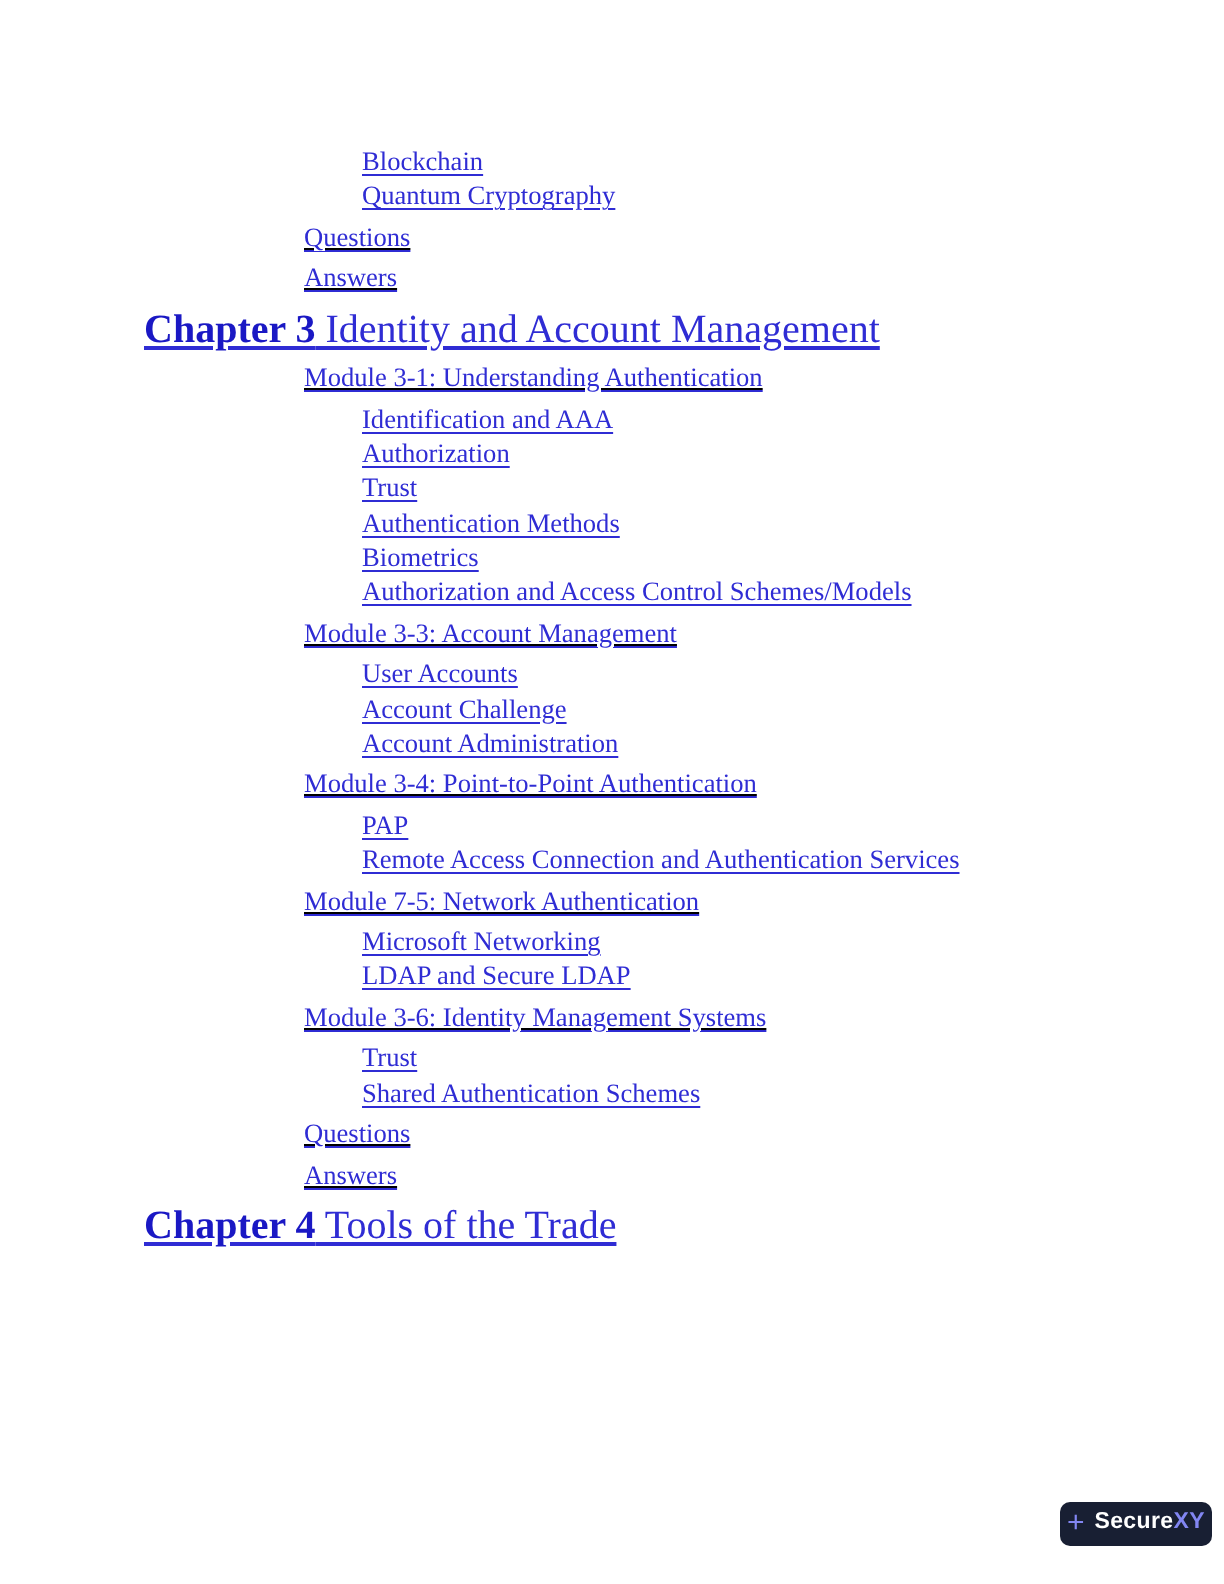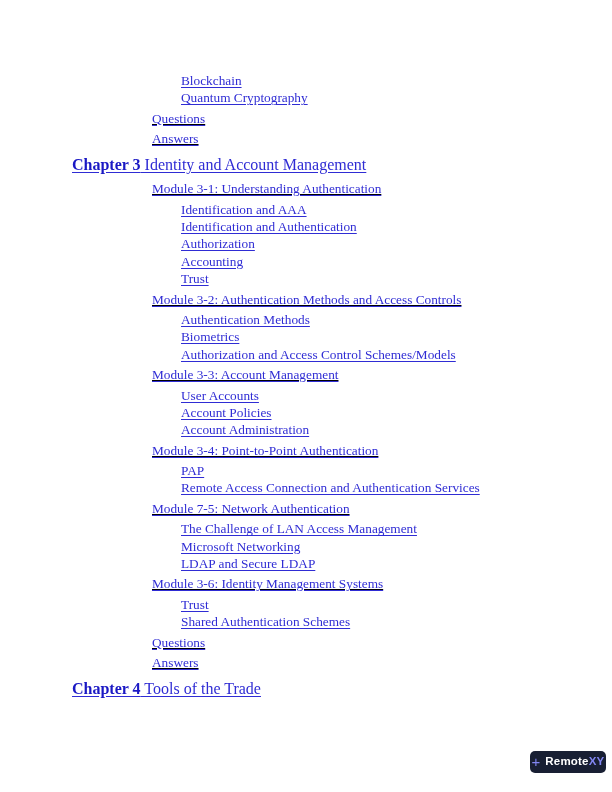--- a/index.html
+++ b/index.html
@@ -34,21 +34,21 @@
     line-height: 17.3px;
   }
   .toc-row.sub1, .toc-row.module {
     margin: 3.2px 0 3.2px 80px;
     font-size: 13.3px;
     line-height: 17.3px;
     text-decoration: underline;
   }
   .toc-row.chapter {
     margin: 6.4px 0 4.4px 0;
-    font-size: 16px;
+    font-size: 20px;
     line-height: 22px;
   }
   .toc-row.chapter .chapter-prefix {
     font-weight: bold;
     color: var(--chapter-prefix-color, #1a18c4);
   }
   .badge {
     position: absolute;
     left: 530px;
     top: 751px;
@@ -86,44 +86,40 @@
 
 <div class="page">
   <nav class="toc">
       <div class="toc-row sub2"><a>Blockchain</a></div>
       <div class="toc-row sub2"><a>Quantum Cryptography</a></div>
       <div class="toc-row sub1"><a>Questions</a></div>
       <div class="toc-row sub1"><a>Answers</a></div>
       <div class="toc-row chapter"><a><span class="chapter-prefix">Chapter 3</span><span> Identity and Account Management</span></a></div>
       <div class="toc-row module"><a>Module 3-1: Understanding Authentication</a></div>
       <div class="toc-row sub2"><a>Identification and AAA</a></div>
-      <div class="toc-row sub2"><a>Identification and Authentication</a></div>
       <div class="toc-row sub2"><a>Authorization</a></div>
-      <div class="toc-row sub2"><a>Accounting</a></div>
       <div class="toc-row sub2"><a>Trust</a></div>
-      <div class="toc-row module"><a>Module 3-2: Authentication Methods and Access Controls</a></div>
       <div class="toc-row sub2"><a>Authentication Methods</a></div>
       <div class="toc-row sub2"><a>Biometrics</a></div>
       <div class="toc-row sub2"><a>Authorization and Access Control Schemes/Models</a></div>
       <div class="toc-row module"><a>Module 3-3: Account Management</a></div>
       <div class="toc-row sub2"><a>User Accounts</a></div>
-      <div class="toc-row sub2"><a>Account Policies</a></div>
+      <div class="toc-row sub2"><a>Account Challenge</a></div>
       <div class="toc-row sub2"><a>Account Administration</a></div>
       <div class="toc-row module"><a>Module 3-4: Point-to-Point Authentication</a></div>
       <div class="toc-row sub2"><a>PAP</a></div>
       <div class="toc-row sub2"><a>Remote Access Connection and Authentication Services</a></div>
       <div class="toc-row module"><a>Module 7-5: Network Authentication</a></div>
-      <div class="toc-row sub2"><a>The Challenge of LAN Access Management</a></div>
       <div class="toc-row sub2"><a>Microsoft Networking</a></div>
       <div class="toc-row sub2"><a>LDAP and Secure LDAP</a></div>
       <div class="toc-row module"><a>Module 3-6: Identity Management Systems</a></div>
       <div class="toc-row sub2"><a>Trust</a></div>
       <div class="toc-row sub2"><a>Shared Authentication Schemes</a></div>
       <div class="toc-row sub1"><a>Questions</a></div>
       <div class="toc-row sub1"><a>Answers</a></div>
       <div class="toc-row chapter"><a><span class="chapter-prefix">Chapter 4</span><span> Tools of the Trade</span></a></div>
     </nav>
 
   <div class="badge">
     <span class="plus">+</span>
-    <span class="brand"><span>Remote</span><span class="accent">XY</span></span>
+    <span class="brand"><span>Secure</span><span class="accent">XY</span></span>
   </div>
 </div>
 
 </body></html>

